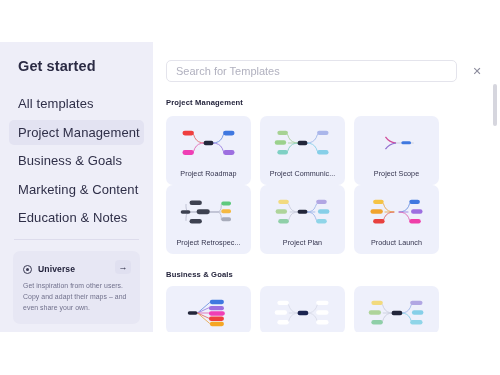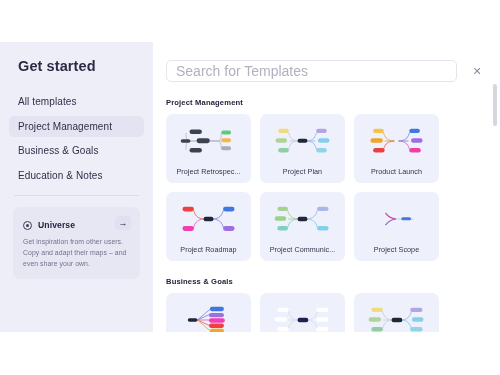--- a/index.html
+++ b/index.html
@@ -29,21 +29,21 @@
     position: relative;
     flex: 0 0 153px;
   }
   .side-title {
     font-size: 14.5px; font-weight: 600; color: #2b2b44;
     letter-spacing: .1px;
     padding: 0 0 0 18px; margin-bottom: 17px;
   }
   .nav { padding: 0 9px; }
   .nav-item {
-    font-size: 10px; color: #2f2f48;
+    font-size: 13px; color: #2f2f48;
     padding: 5px 9px; border-radius: 5px;
     margin-bottom: 3.5px; cursor: pointer;
     white-space: nowrap; letter-spacing: .1px;
   }
   .nav-item.active { background: #e3e3f2; }
 
   .side-divider {
     margin: 9px 14px 0 14px; height: 1px; background: #dddcec;
   }
 
@@ -74,21 +74,21 @@
     margin-top: 6px; font-size: 6.9px; line-height: 1.62;
     color: #71718c; letter-spacing: .05px;
   }
 
   
   .main { flex: 1; position: relative; background: #fff; padding: 18px 0 0 0; overflow: hidden; }
 
   .search-row { display: flex; align-items: center; padding: 0 12px 0 13px; }
   .search-input {
     flex: 1; height: 22px; border: 1px solid #e4e4ec; border-radius: 5px;
-    background: #fff; font-size: 14px; color: #9a9aab;
+    background: #fff; font-size: 11px; color: #9a9aab;
     padding: 0 9px; font-family: "Liberation Sans", sans-serif;
     outline: none;
   }
   .search-input::placeholder { color: #b1b1bf; }
   .close-btn {
     width: 18px; height: 18px; margin-left: 11px; margin-right: 2px;
     display:flex; align-items:center; justify-content:center;
     color:#8b8b9c; font-size: 11px; cursor: pointer; background: none; border: none;
   }
 
@@ -129,20 +129,21 @@
 <div id="stage">
   <div class="dialog">
 
     <aside class="sidebar">
       <div class="side-title">Get started</div>
 
       <nav class="nav">
         <div class="nav-item">All templates</div>
         <div class="nav-item active">Project Management</div>
         <div class="nav-item">Business &amp; Goals</div>
+        <div class="nav-item">Marketing &amp; Content</div>
         <div class="nav-item">Education &amp; Notes</div>
       </nav>
 
       <div class="side-divider"></div>
 
       <div class="universe-card">
         <div class="uni-head">
           <span class="uni-globe"></span>
           <span class="uni-title">Universe</span>
           <span class="uni-arrow">→</span>
@@ -154,20 +155,71 @@
     <section class="main">
 
       <div class="search-row">
         <input class="search-input" type="text" placeholder="Search for Templates" style="">
         <button class="close-btn">✕</button>
       </div>
 
       <div class="scroll-area">
 
         <div class="sec-title">Project Management</div>
+
+        <div class="grid" style="margin-top:9px">
+
+          <div class="card">
+            <div class="thumb">
+              <svg viewBox="0 0 85 42">
+                <path d="M38 21 Q30 21 27 15 Q26 11 24 10" stroke="#e06a6a" stroke-width="1" fill="none"></path>
+                <path d="M38 21 Q30 21 27 27 Q26 31 24 32" stroke="#e06ab5" stroke-width="1" fill="none"></path>
+                <path d="M47 21 Q55 21 58 15 Q59 11 61 10" stroke="#6f94e0" stroke-width="1" fill="none"></path>
+                <path d="M47 21 Q55 21 58 27 Q59 31 61 32" stroke="#9b7fe0" stroke-width="1" fill="none"></path>
+                <rect x="13" y="7" width="13" height="5.5" rx="2.7" fill="#ef3f3f"></rect>
+                <rect x="13" y="29" width="13" height="5.5" rx="2.7" fill="#ef3fb5"></rect>
+                <rect x="59" y="7" width="13" height="5.5" rx="2.7" fill="#3f78e0"></rect>
+                <rect x="59" y="29" width="13" height="5.5" rx="2.7" fill="#9d6fe0"></rect>
+                <rect x="37" y="18.5" width="11" height="5" rx="2.2" fill="#22263a"></rect>
+              </svg>
+            </div>
+            <div class="card-label">Project Roadmap</div>
+          </div>
+
+          <div class="card">
+            <div class="thumb">
+              <svg viewBox="0 0 85 42">
+                <path d="M38 21 Q30 21 27 15 Q26 11 24 10" stroke="#a9cf9c" stroke-width="1" fill="none"></path>
+                <path d="M38 21 Q31 21 26 21" stroke="#a9cf9c" stroke-width="1" fill="none"></path>
+                <path d="M38 21 Q30 21 27 27 Q26 31 24 32" stroke="#88cfc0" stroke-width="1" fill="none"></path>
+                <path d="M47 21 Q55 21 58 15 Q59 11 61 10" stroke="#9fb6e8" stroke-width="1" fill="none"></path>
+                <path d="M47 21 Q55 21 58 27 Q59 31 61 32" stroke="#86cfe8" stroke-width="1" fill="none"></path>
+                <rect x="14" y="7" width="12" height="5" rx="2.5" fill="#a6d293"></rect>
+                <rect x="11" y="18" width="13" height="5" rx="2.5" fill="#9bd18c"></rect>
+                <rect x="14" y="29" width="12" height="5" rx="2.5" fill="#7fd0c4"></rect>
+                <rect x="59" y="7" width="13" height="5" rx="2.5" fill="#aab6ea"></rect>
+                <rect x="59" y="29" width="13" height="5" rx="2.5" fill="#86cfe8"></rect>
+                <rect x="37" y="18.5" width="11" height="5" rx="2.2" fill="#22263a"></rect>
+              </svg>
+            </div>
+            <div class="card-label">Project Communic...</div>
+          </div>
+
+          <div class="card">
+            <div class="thumb">
+              <svg viewBox="0 0 85 42">
+                <path d="M42 21 Q34 20 30 14" stroke="#d14d9b" stroke-width="1.4" fill="none"></path>
+                <path d="M42 21 Q34 22 30 28" stroke="#8f6fd0" stroke-width="1.4" fill="none"></path>
+                <path d="M42 21 H62" stroke="#c9cddd" stroke-width="1" fill="none"></path>
+                <rect x="48" y="19" width="11" height="3.5" rx="1.7" fill="#3f78e0"></rect>
+              </svg>
+            </div>
+            <div class="card-label">Project Scope</div>
+          </div>
+        </div>
 
         <div class="grid">
 
           <div class="card">
             <div class="thumb">
               <svg viewBox="0 0 85 42">
                 <path d="M30 21 H22 Q17 21 17 15 V12" stroke="#b9bcce" stroke-width="1" fill="none"></path>
                 <path d="M30 21 H22 Q17 21 17 28 V31" stroke="#b9bcce" stroke-width="1" fill="none"></path>
                 <path d="M44 21 H52 Q57 21 57 14 V12" stroke="#b9bcce" stroke-width="1" fill="none"></path>
                 <path d="M44 21 H57" stroke="#b9bcce" stroke-width="1" fill="none"></path>
@@ -219,71 +271,20 @@
                 <rect x="16" y="29" width="13" height="5" rx="2.5" fill="#e8413f"></rect>
                 <rect x="57" y="7" width="12" height="5" rx="2.5" fill="#3f78e0"></rect>
                 <rect x="59" y="18" width="13" height="5" rx="2.5" fill="#9d6fe0"></rect>
                 <rect x="57" y="29" width="13" height="5" rx="2.5" fill="#ef3fa9"></rect>
               </svg>
             </div>
             <div class="card-label">Product Launch</div>
           </div>
         </div>
 
-        <div class="grid" style="margin-top:9px">
-
-          <div class="card">
-            <div class="thumb">
-              <svg viewBox="0 0 85 42">
-                <path d="M38 21 Q30 21 27 15 Q26 11 24 10" stroke="#e06a6a" stroke-width="1" fill="none"></path>
-                <path d="M38 21 Q30 21 27 27 Q26 31 24 32" stroke="#e06ab5" stroke-width="1" fill="none"></path>
-                <path d="M47 21 Q55 21 58 15 Q59 11 61 10" stroke="#6f94e0" stroke-width="1" fill="none"></path>
-                <path d="M47 21 Q55 21 58 27 Q59 31 61 32" stroke="#9b7fe0" stroke-width="1" fill="none"></path>
-                <rect x="13" y="7" width="13" height="5.5" rx="2.7" fill="#ef3f3f"></rect>
-                <rect x="13" y="29" width="13" height="5.5" rx="2.7" fill="#ef3fb5"></rect>
-                <rect x="59" y="7" width="13" height="5.5" rx="2.7" fill="#3f78e0"></rect>
-                <rect x="59" y="29" width="13" height="5.5" rx="2.7" fill="#9d6fe0"></rect>
-                <rect x="37" y="18.5" width="11" height="5" rx="2.2" fill="#22263a"></rect>
-              </svg>
-            </div>
-            <div class="card-label">Project Roadmap</div>
-          </div>
-
-          <div class="card">
-            <div class="thumb">
-              <svg viewBox="0 0 85 42">
-                <path d="M38 21 Q30 21 27 15 Q26 11 24 10" stroke="#a9cf9c" stroke-width="1" fill="none"></path>
-                <path d="M38 21 Q31 21 26 21" stroke="#a9cf9c" stroke-width="1" fill="none"></path>
-                <path d="M38 21 Q30 21 27 27 Q26 31 24 32" stroke="#88cfc0" stroke-width="1" fill="none"></path>
-                <path d="M47 21 Q55 21 58 15 Q59 11 61 10" stroke="#9fb6e8" stroke-width="1" fill="none"></path>
-                <path d="M47 21 Q55 21 58 27 Q59 31 61 32" stroke="#86cfe8" stroke-width="1" fill="none"></path>
-                <rect x="14" y="7" width="12" height="5" rx="2.5" fill="#a6d293"></rect>
-                <rect x="11" y="18" width="13" height="5" rx="2.5" fill="#9bd18c"></rect>
-                <rect x="14" y="29" width="12" height="5" rx="2.5" fill="#7fd0c4"></rect>
-                <rect x="59" y="7" width="13" height="5" rx="2.5" fill="#aab6ea"></rect>
-                <rect x="59" y="29" width="13" height="5" rx="2.5" fill="#86cfe8"></rect>
-                <rect x="37" y="18.5" width="11" height="5" rx="2.2" fill="#22263a"></rect>
-              </svg>
-            </div>
-            <div class="card-label">Project Communic...</div>
-          </div>
-
-          <div class="card">
-            <div class="thumb">
-              <svg viewBox="0 0 85 42">
-                <path d="M42 21 Q34 20 30 14" stroke="#d14d9b" stroke-width="1.4" fill="none"></path>
-                <path d="M42 21 Q34 22 30 28" stroke="#8f6fd0" stroke-width="1.4" fill="none"></path>
-                <path d="M42 21 H62" stroke="#c9cddd" stroke-width="1" fill="none"></path>
-                <rect x="48" y="19" width="11" height="3.5" rx="1.7" fill="#3f78e0"></rect>
-              </svg>
-            </div>
-            <div class="card-label">Project Scope</div>
-          </div>
-        </div>
-
         <div class="sec-title">Business &amp; Goals</div>
 
         <div class="grid">
           <div class="card">
             <div class="thumb">
               <svg viewBox="0 0 85 42">
                 <path d="M30 21 L44 9" stroke="#6f94e0" stroke-width="1" fill="none"></path>
                 <path d="M30 21 L43 15" stroke="#9b7fe0" stroke-width="1" fill="none"></path>
                 <path d="M30 21 H43" stroke="#e06ab5" stroke-width="1" fill="none"></path>
                 <path d="M30 21 L43 27" stroke="#e06a6a" stroke-width="1" fill="none"></path>

